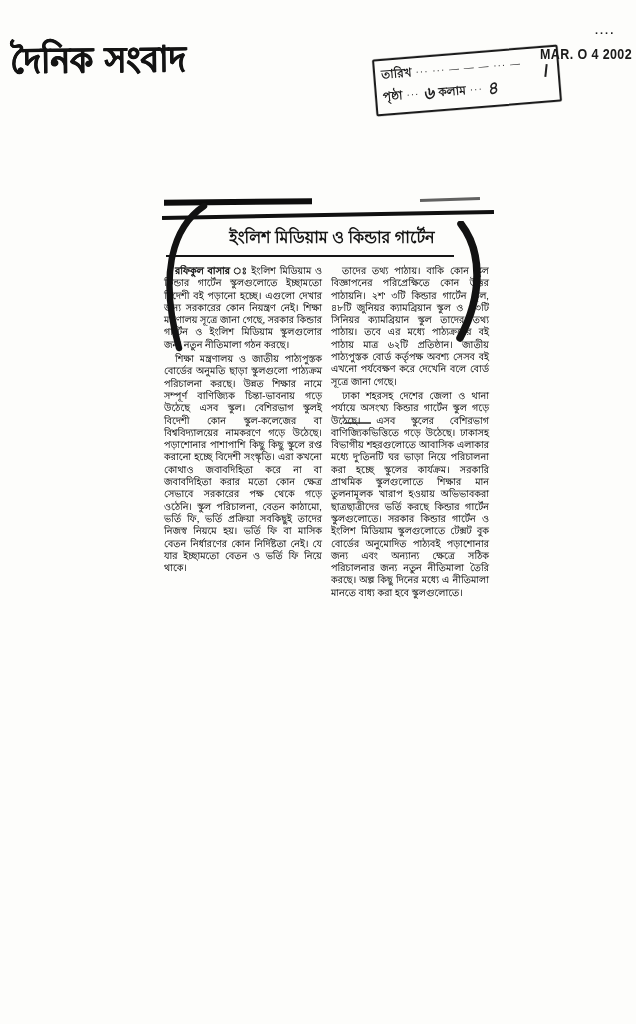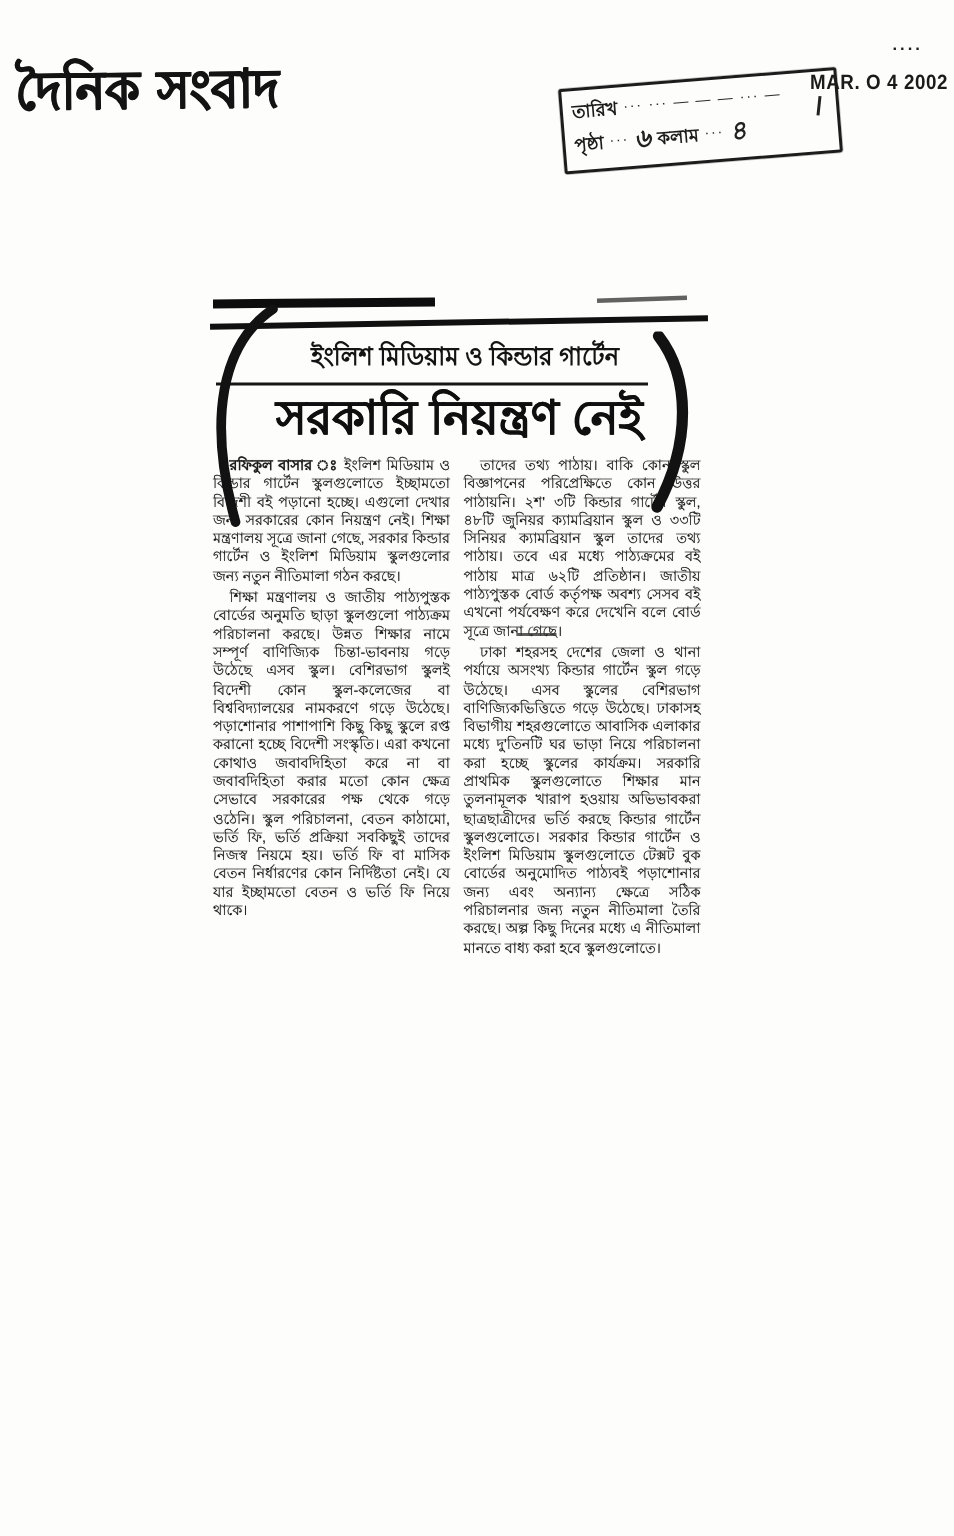--- a/index.html
+++ b/index.html
@@ -50,21 +50,21 @@
   .stamp-label{font-weight:700;}
   .stamp-dashes{font-size:10px;letter-spacing:1px;color:#2a2a2a;overflow:hidden;}
   .hand{
     display:inline-block;
     font-family:"DejaVu Serif","Liberation Serif",serif;
     font-style:italic;font-weight:700;font-size:17px;
     transform:rotate(-9deg);color:#222;
   }
   
   .article{
-    position:absolute;left:140px;top:195px;width:332px;
+    position:absolute;left:162px;top:195px;width:332px;
   }
   .rule-thick{
     position:absolute;left:2px;top:4px;width:148px;height:6px;
     background:#0d0d0d;transform:rotate(-0.5deg);
   }
   .rule-smudge{
     position:absolute;left:258px;top:3px;width:60px;height:3px;
     background:#2e2e2e;opacity:.75;transform:rotate(-2deg);
   }
   .rule-long{
@@ -143,21 +143,20 @@
       <path d="M46,3 C12,26 2,76 21,145" fill="none" stroke="#121212" stroke-width="6.5" stroke-linecap="round"></path>
     </svg>
     <svg class="paren-right" width="36" height="122" viewBox="0 0 36 122">
       <path d="M7,3 C28,30 29,74 6,117" fill="none" stroke="#121212" stroke-width="7.5" stroke-linecap="round"></path>
     </svg>
 
     <div class="kicker">ইংলিশ মিডিয়াম ও কিন্ডার গার্টেন</div>
     <div class="kicker-rule"></div>
 
     <div class="headline">
-      <div>সরকারি নিয়ন্ত্রণ নেই</div>
     </div>
 
     <div class="columns">
       <div class="col">
         <p><b class="byline">রফিকুল বাসার ঃ</b> <span>ইংলিশ মিডিয়াম ও কিন্ডার গার্টেন স্কুলগুলোতে ইচ্ছামতো বিদেশী বই পড়ানো হচ্ছে। এগুলো দেখার জন্য সরকারের কোন নিয়ন্ত্রণ নেই। শিক্ষা মন্ত্রণালয় সূত্রে জানা গেছে, সরকার কিন্ডার গার্টেন ও ইংলিশ মিডিয়াম স্কুলগুলোর জন্য নতুন নীতিমালা গঠন করছে।</span></p>
         <p>শিক্ষা মন্ত্রণালয় ও জাতীয় পাঠ্যপুস্তক বোর্ডের অনুমতি ছাড়া স্কুলগুলো পাঠ্যক্রম পরিচালনা করছে। উন্নত শিক্ষার নামে সম্পূর্ণ বাণিজ্যিক চিন্তা-ভাবনায় গড়ে উঠেছে এসব স্কুল। বেশিরভাগ স্কুলই বিদেশী কোন স্কুল-কলেজের বা বিশ্ববিদ্যালয়ের নামকরণে গড়ে উঠেছে। পড়াশোনার পাশাপাশি কিছু কিছু স্কুলে রপ্ত করানো হচ্ছে বিদেশী সংস্কৃতি। এরা কখনো কোথাও জবাবদিহিতা করে না বা জবাবদিহিতা করার মতো কোন ক্ষেত্র সেভাবে সরকারের পক্ষ থেকে গড়ে ওঠেনি। স্কুল পরিচালনা, বেতন কাঠামো, ভর্তি ফি, ভর্তি প্রক্রিয়া সবকিছুই তাদের নিজস্ব নিয়মে হয়। ভর্তি ফি বা মাসিক বেতন নির্ধারণের কোন নির্দিষ্টতা নেই। যে যার ইচ্ছামতো বেতন ও ভর্তি ফি নিয়ে থাকে।</p>
       </div>
       <div class="col">
         <p>তাদের তথ্য পাঠায়। বাকি কোন স্কুল বিজ্ঞাপনের পরিপ্রেক্ষিতে কোন উত্তর পাঠায়নি। ২শ' ৩টি কিন্ডার গার্টেন স্কুল, ৪৮টি জুনিয়র ক্যামব্রিয়ান স্কুল ও ৩৩টি সিনিয়র ক্যামব্রিয়ান স্কুল তাদের তথ্য পাঠায়। তবে এর মধ্যে পাঠ্যক্রমের বই পাঠায় মাত্র ৬২টি প্রতিষ্ঠান। জাতীয় পাঠ্যপুস্তক বোর্ড কর্তৃপক্ষ অবশ্য সেসব বই এখনো পর্যবেক্ষণ করে দেখেনি বলে বোর্ড সূত্রে জানা গেছে।</p>
         <p>ঢাকা শহরসহ দেশের জেলা ও থানা পর্যায়ে অসংখ্য কিন্ডার গার্টেন স্কুল গড়ে উঠেছে। এসব স্কুলের বেশিরভাগ বাণিজ্যিকভিত্তিতে গড়ে উঠেছে। ঢাকাসহ বিভাগীয় শহরগুলোতে আবাসিক এলাকার মধ্যে দু'তিনটি ঘর ভাড়া নিয়ে পরিচালনা করা হচ্ছে স্কুলের কার্যক্রম। সরকারি প্রাথমিক স্কুলগুলোতে শিক্ষার মান তুলনামূলক খারাপ হওয়ায় অভিভাবকরা ছাত্রছাত্রীদের ভর্তি করছে কিন্ডার গার্টেন স্কুলগুলোতে। সরকার কিন্ডার গার্টেন ও ইংলিশ মিডিয়াম স্কুলগুলোতে টেক্সট বুক বোর্ডের অনুমোদিত পাঠ্যবই পড়াশোনার জন্য এবং অন্যান্য ক্ষেত্রে সঠিক পরিচালনার জন্য নতুন নীতিমালা তৈরি করছে। অল্প কিছু দিনের মধ্যে এ নীতিমালা মানতে বাধ্য করা হবে স্কুলগুলোতে।</p>

